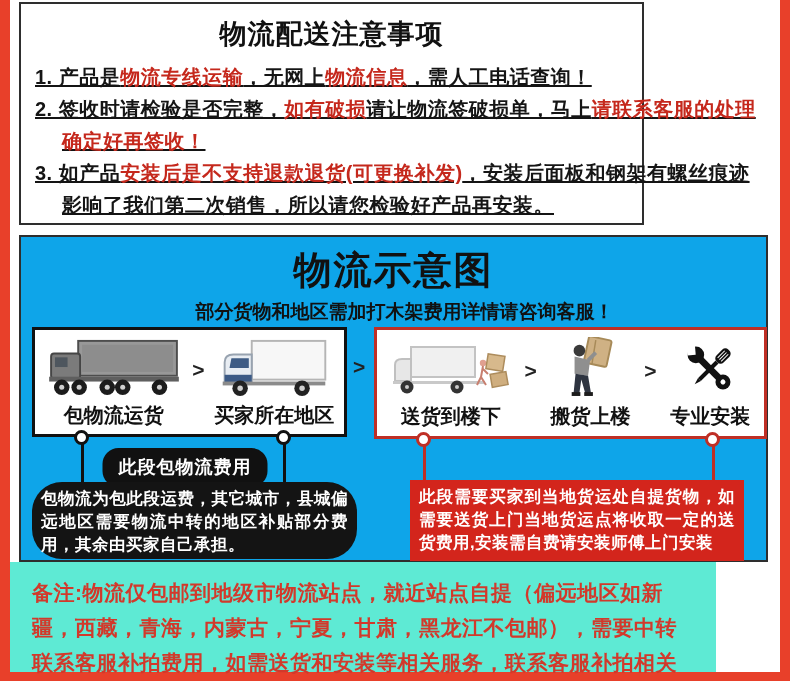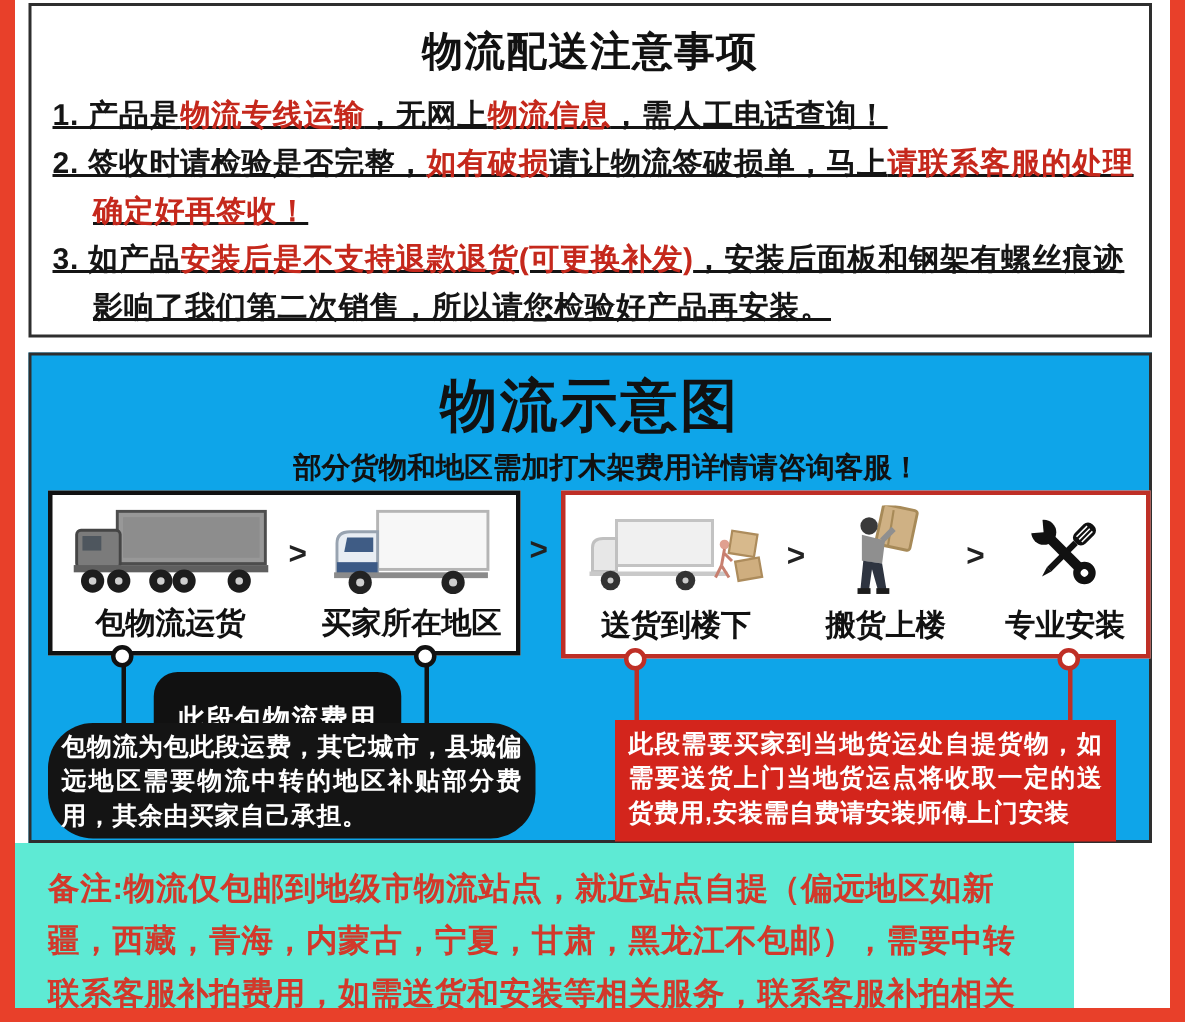--- a/index.html
+++ b/index.html
@@ -8,21 +8,21 @@
     font-family:"Liberation Sans","DejaVu Sans",sans-serif;font-weight:700;color:#141414;
   }
   
   .bar{position:absolute;background:#e8402a;}
   .bar-left{left:0;top:0;width:10px;height:681px;}
   .bar-right{right:0;top:0;width:10px;height:681px;}
   .bar-bottom{left:0;bottom:0;width:790px;height:9px;}
 
   
   .notice-box{
-    position:absolute;left:19px;top:2px;width:749px;height:223px;box-sizing:border-box;
+    position:absolute;left:19px;top:2px;width:625px;height:223px;box-sizing:border-box;
     border:2px solid #2e2e2e;background:#fff;
   }
   .notice-title{text-align:center;font-size:27px;letter-spacing:1px;margin-top:12px;color:#111;}
   .notice-lines{margin:9px 14px 0 14px;font-size:20px;letter-spacing:.5px;text-decoration:underline;}
   .n-line{line-height:32px;white-space:nowrap;}
   .n-line.indent{padding-left:27px;}
   .k{color:#151515;}
   .r{color:#c5281c;}
 
   
@@ -45,21 +45,21 @@
   
   .vline{position:absolute;width:3px;}
   .vline.blk{background:#111;}
   .vline.red{background:#bf2f26;}
   .dot{position:absolute;width:9px;height:9px;border-radius:50%;background:#fff;box-sizing:content-box;}
   .dot.blk{border:3px solid #111;}
   .dot.red{border:3px solid #bf2f26;}
 
   .badge{
     position:absolute;top:211px;transform:translateX(-50%);height:31px;line-height:31px;
-    border-radius:16px;padding:16px 16px;color:#fff;font-size:18px;letter-spacing:1px;white-space:nowrap;
+    border-radius:16px;padding:4px 16px;color:#fff;font-size:18px;letter-spacing:1px;white-space:nowrap;
   }
   .badge-black{left:164px;background:#111;}
   .badge-red{left:551px;background:#d3251c;}
 
   .notebox{
     position:absolute;box-sizing:border-box;color:#fff;font-size:16.5px;line-height:23px;
     padding:5px 9px;letter-spacing:.5px;text-align:justify;
   }
   .notebox-black{left:11px;top:245px;width:325px;height:77px;background:#141414;border-radius:30px;}
   .notebox-red{left:389px;top:243px;width:334px;height:81px;background:#d3251c;}

